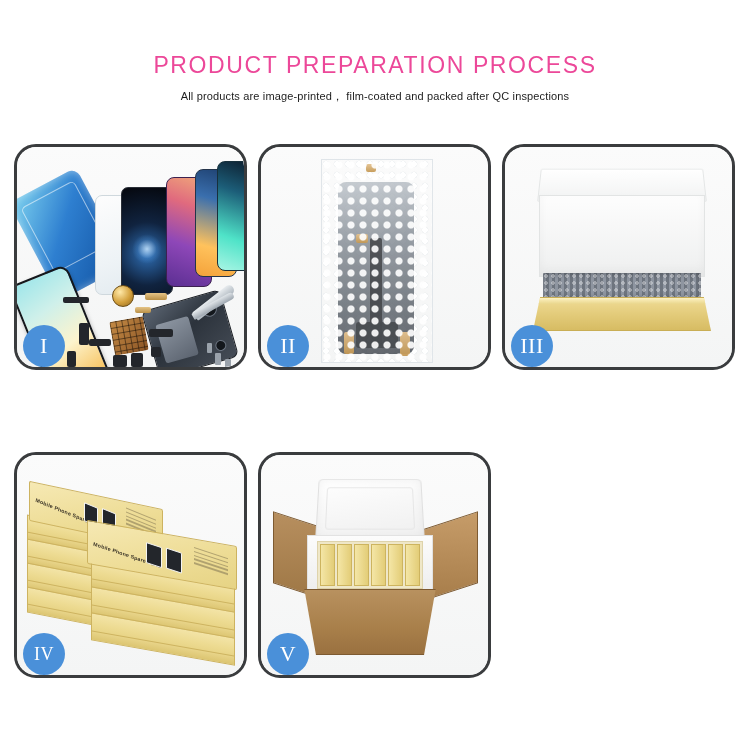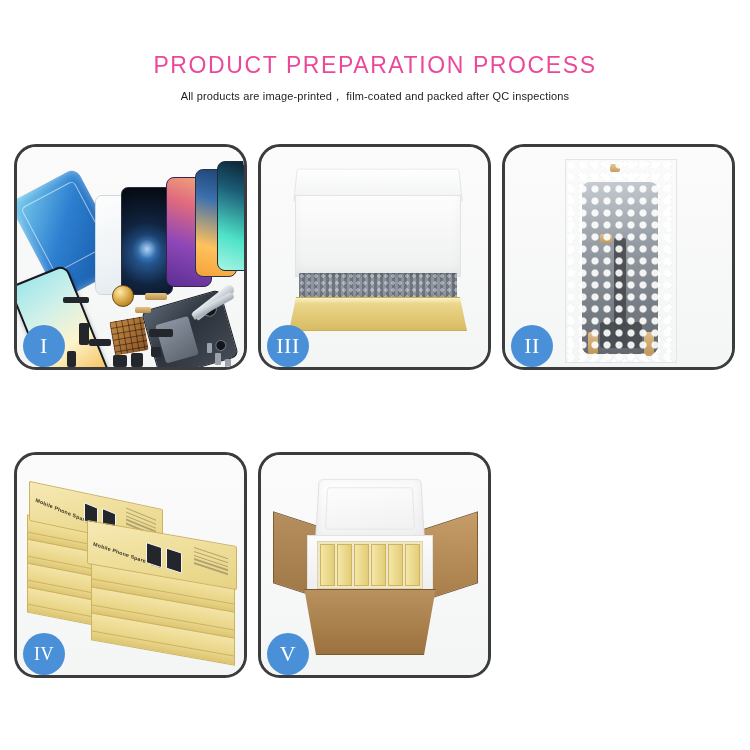--- a/index.html
+++ b/index.html
@@ -370,46 +370,46 @@
         <div class="flex" style="left:50px;  top:204px; width:9px;  height:16px;"></div>
         <div class="scr" style="left:198px; top:206px; width:6px;  height:12px;"></div>
         <div class="scr" style="left:208px; top:212px; width:6px;  height:12px;"></div>
         <div class="scr" style="left:190px; top:196px; width:5px;  height:10px;"></div>
         <div class="tweezer"></div>
 
         <div class="badge">I</div>
       </div>
     </div>
 
-    <div class="panel p3">
-      <div class="stage">
-        <div class="lid-back"></div>
-        <div class="lid"></div>
-        <div class="foam"></div>
-        <div class="tray">
-          <div class="lip"></div>
-        </div>
-        <div class="badge">III</div>
-      </div>
-    </div>
-
     <div class="panel p2">
       <div class="stage">
         <div class="bag">
           <div class="inner"></div>
           <div class="tape" style="left:44px; top:4px;  width:10px; height:8px;"></div>
           <div class="tape" style="left:34px; top:74px; width:12px; height:9px;"></div>
           <div class="tape" style="left:22px; bottom:8px; width:10px; height:22px;"></div>
           <div class="tape" style="right:22px; bottom:6px; width:10px; height:24px;"></div>
           <div class="bubbles"></div>
         </div>
         <div class="badge">II</div>
       </div>
     </div>
 
+    <div class="panel p3">
+      <div class="stage">
+        <div class="lid-back"></div>
+        <div class="lid"></div>
+        <div class="foam"></div>
+        <div class="tray">
+          <div class="lip"></div>
+        </div>
+        <div class="badge">III</div>
+      </div>
+    </div>
+
     <div class="panel p4">
       <div class="stage">
         <div class="stack">
 
           <div class="bx" style="left:2px;  top:58px;  width:128px; height:26px; transform:skewY(11deg);">
               <div class="side"></div>
             </div>
           <div class="bx" style="left:2px;  top:82px;  width:128px; height:26px; transform:skewY(11deg);">
               <div class="side"></div>
             </div>

